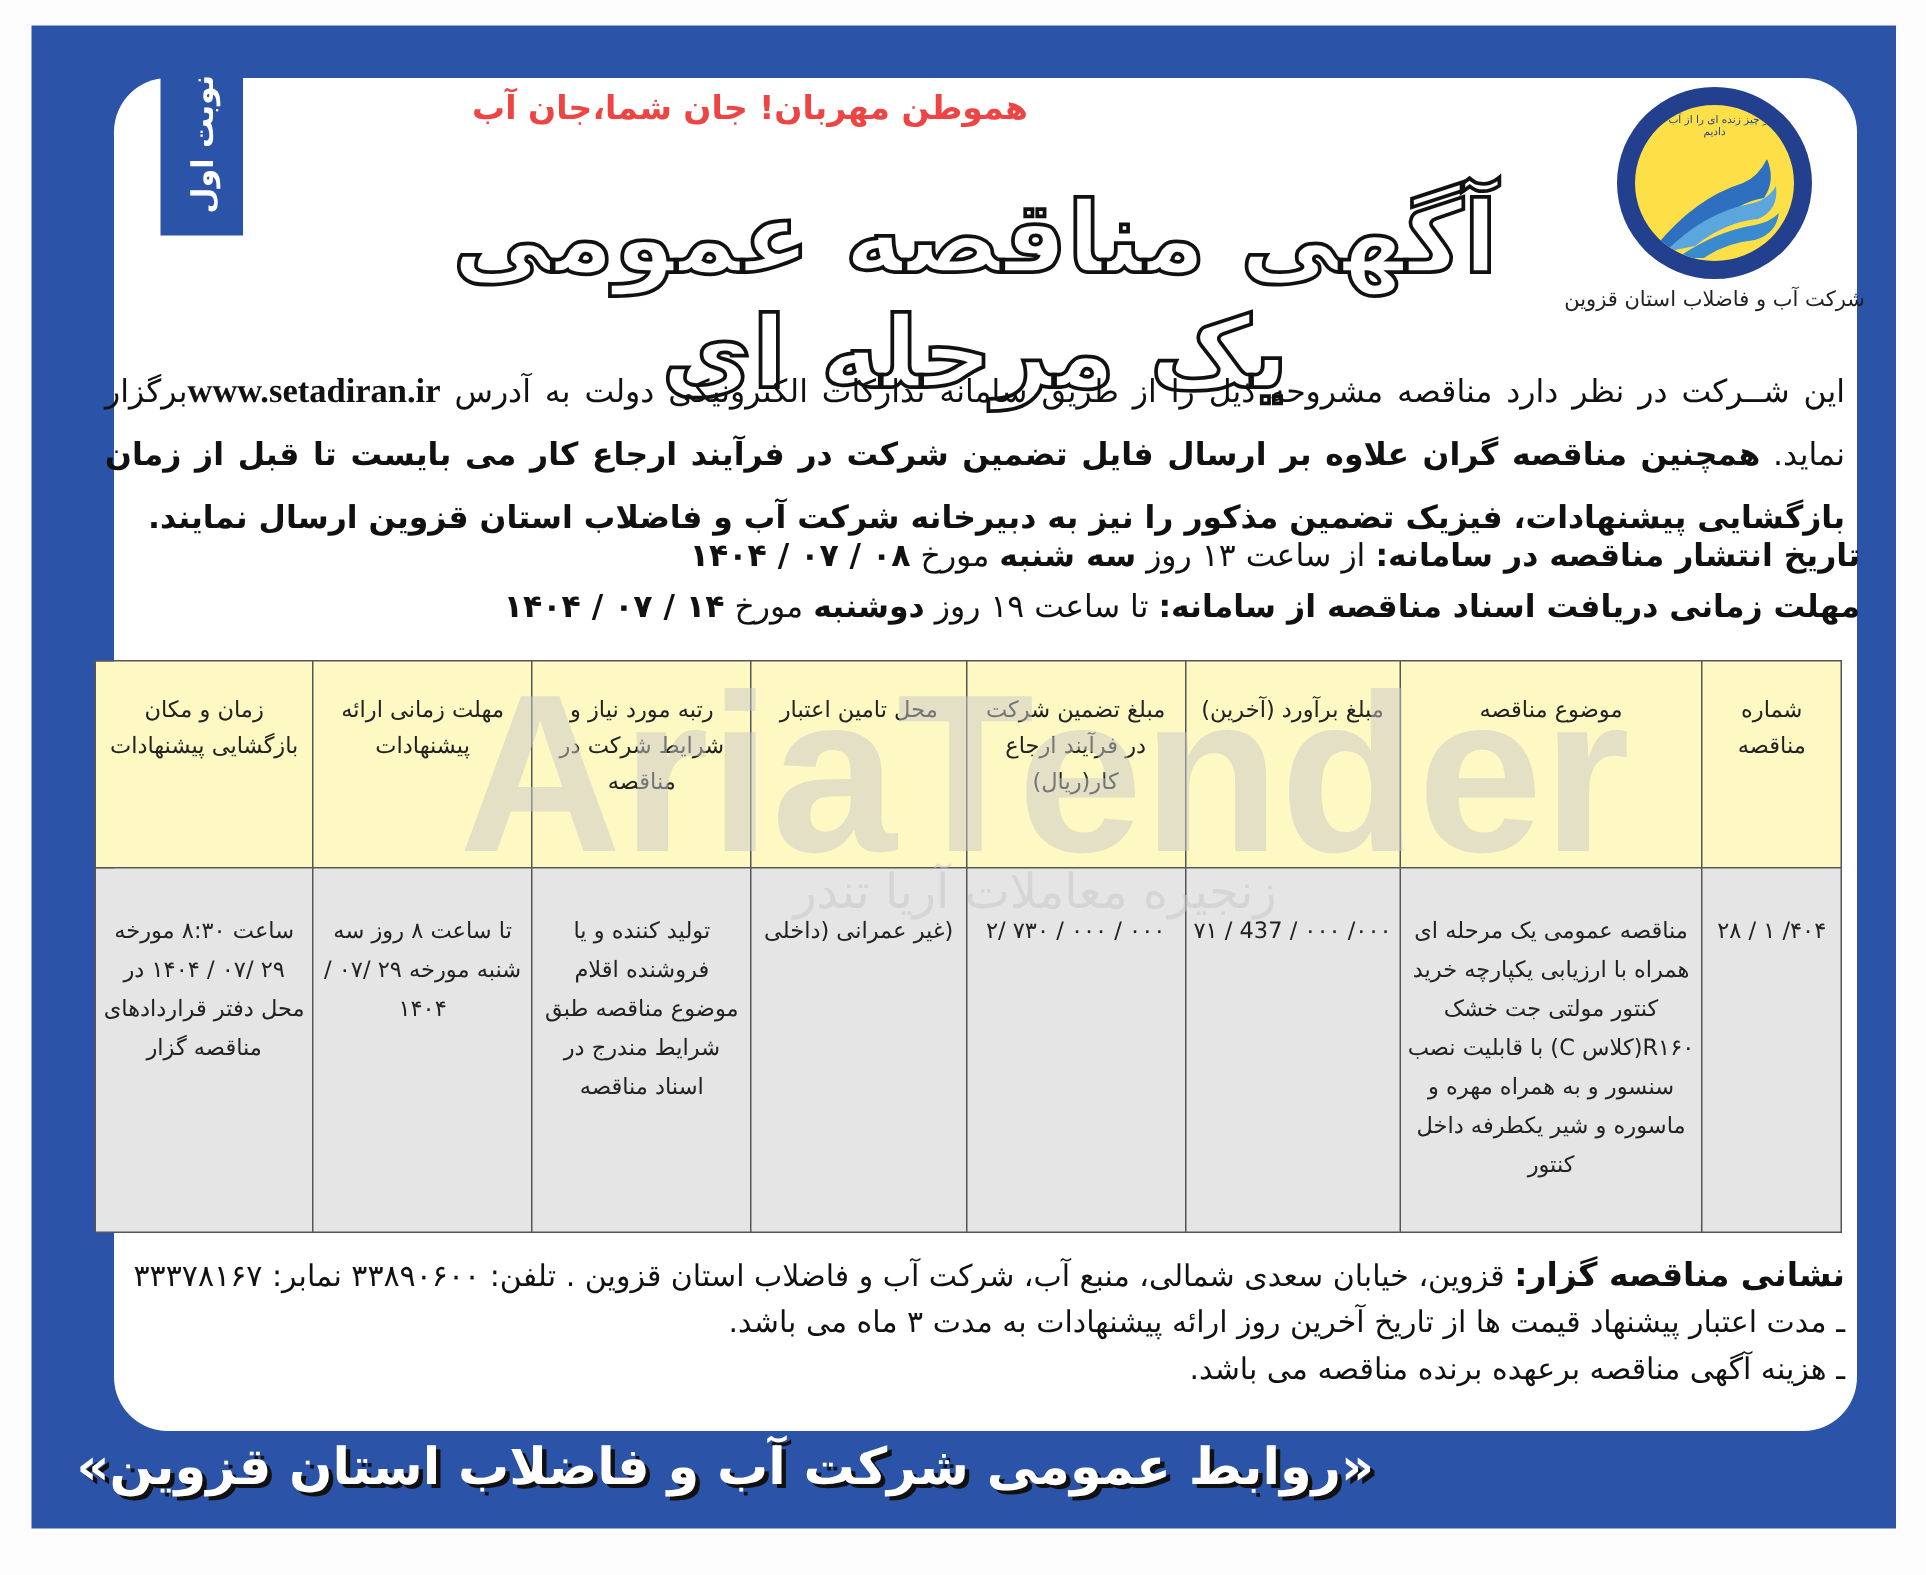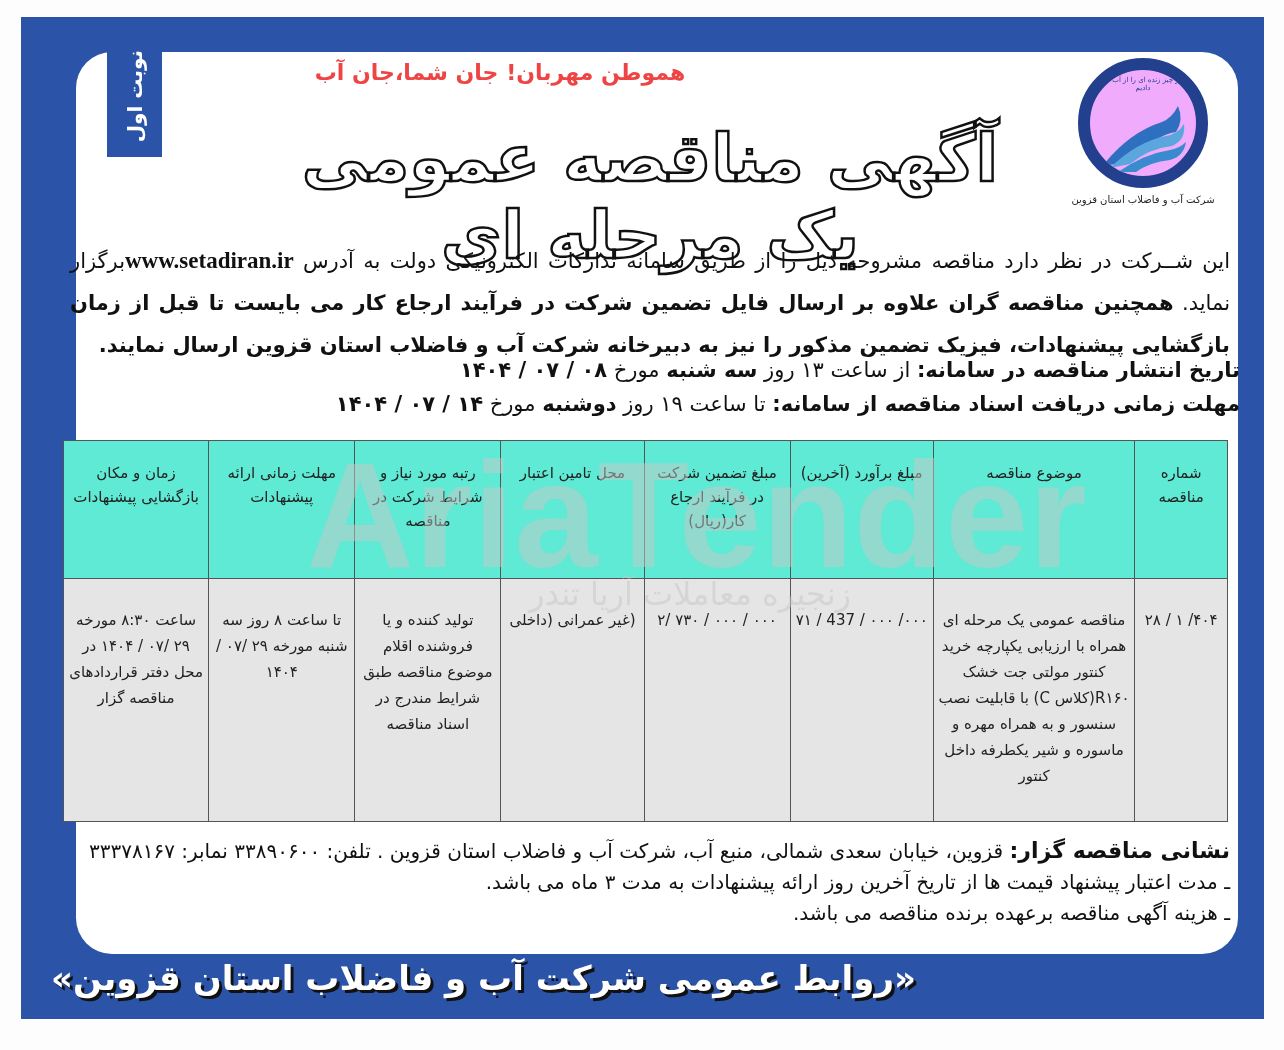--- a/index.html
+++ b/index.html
@@ -32,28 +32,28 @@
     writing-mode: vertical-rl; transform: rotate(180deg);
     color: #fff; font-weight: bold; font-size: 20px; direction: rtl;
   }
 
   .logo {
     position: absolute; right: 66px; top: 58px; width: 150px; height: 150px;
     display: flex; flex-direction: column; align-items: center;
   }
   .logo-circle {
     width: 130px; height: 130px; border-radius: 50%;
-    border: 12px solid #22408e; position: relative; overflow: hidden; background: #f0abfc;
+    border: 12px solid #22408e; position: relative; overflow: hidden; background: #fde047;
   }
   .logo-arc {
     position: absolute; top: 6px; left: 0; width: 100%; text-align: center;
     font-size: 7px; color: #22408e; direction: rtl;
   }
   .logo-wave { position: absolute; left: 10px; top: 32px; width: 88px; height: 70px; }
-  .logo-caption { margin-top: 6px; font-size: 10px; color: #222; direction: rtl; white-space: nowrap; }
+  .logo-caption { margin-top: 6px; font-size: 14px; color: #222; direction: rtl; white-space: nowrap; }
 
   .slogan {
     position: absolute; left: 180px; top: 60px; width: 640px; text-align: center;
     color: #ef4444; font-weight: bold; font-size: 22px; direction: rtl;
   }
   .big-title {
     position: absolute; left: 250px; top: 120px; width: 800px; text-align: center;
     font-size: 66px; font-weight: bold; color: #ffffff; direction: rtl;
     -webkit-text-stroke: 2.5px #111; letter-spacing: -1px;
   }
@@ -69,21 +69,21 @@
     position: absolute; left: 300px; width: 940px; direction: rtl; text-align: right;
     font-size: 21px; color: #111;
   }
   .date-line b { font-weight: bold; }
 
   table.tender {
     position: absolute; left: 63px; top: 440px; width: 1165px; height: 382px;
     border-collapse: collapse; direction: rtl; font-size: 15px; color: #222;
   }
   table.tender th {
-    background: #5eead4; font-weight: normal; vertical-align: top;
+    background: #fef9c3; font-weight: normal; vertical-align: top;
     padding: 20px 4px 4px 4px; text-align: center; height: 138px; line-height: 24px;
     border: 1.5px solid #555;
   }
   table.tender td {
     vertical-align: top; text-align: center; padding: 28px 4px 4px 4px;
     line-height: 26px; border: 1.5px solid #555; background: #e5e5e5;
   }
   .num { direction: ltr; unicode-bidi: embed; white-space: nowrap; }
 
   .watermark {

